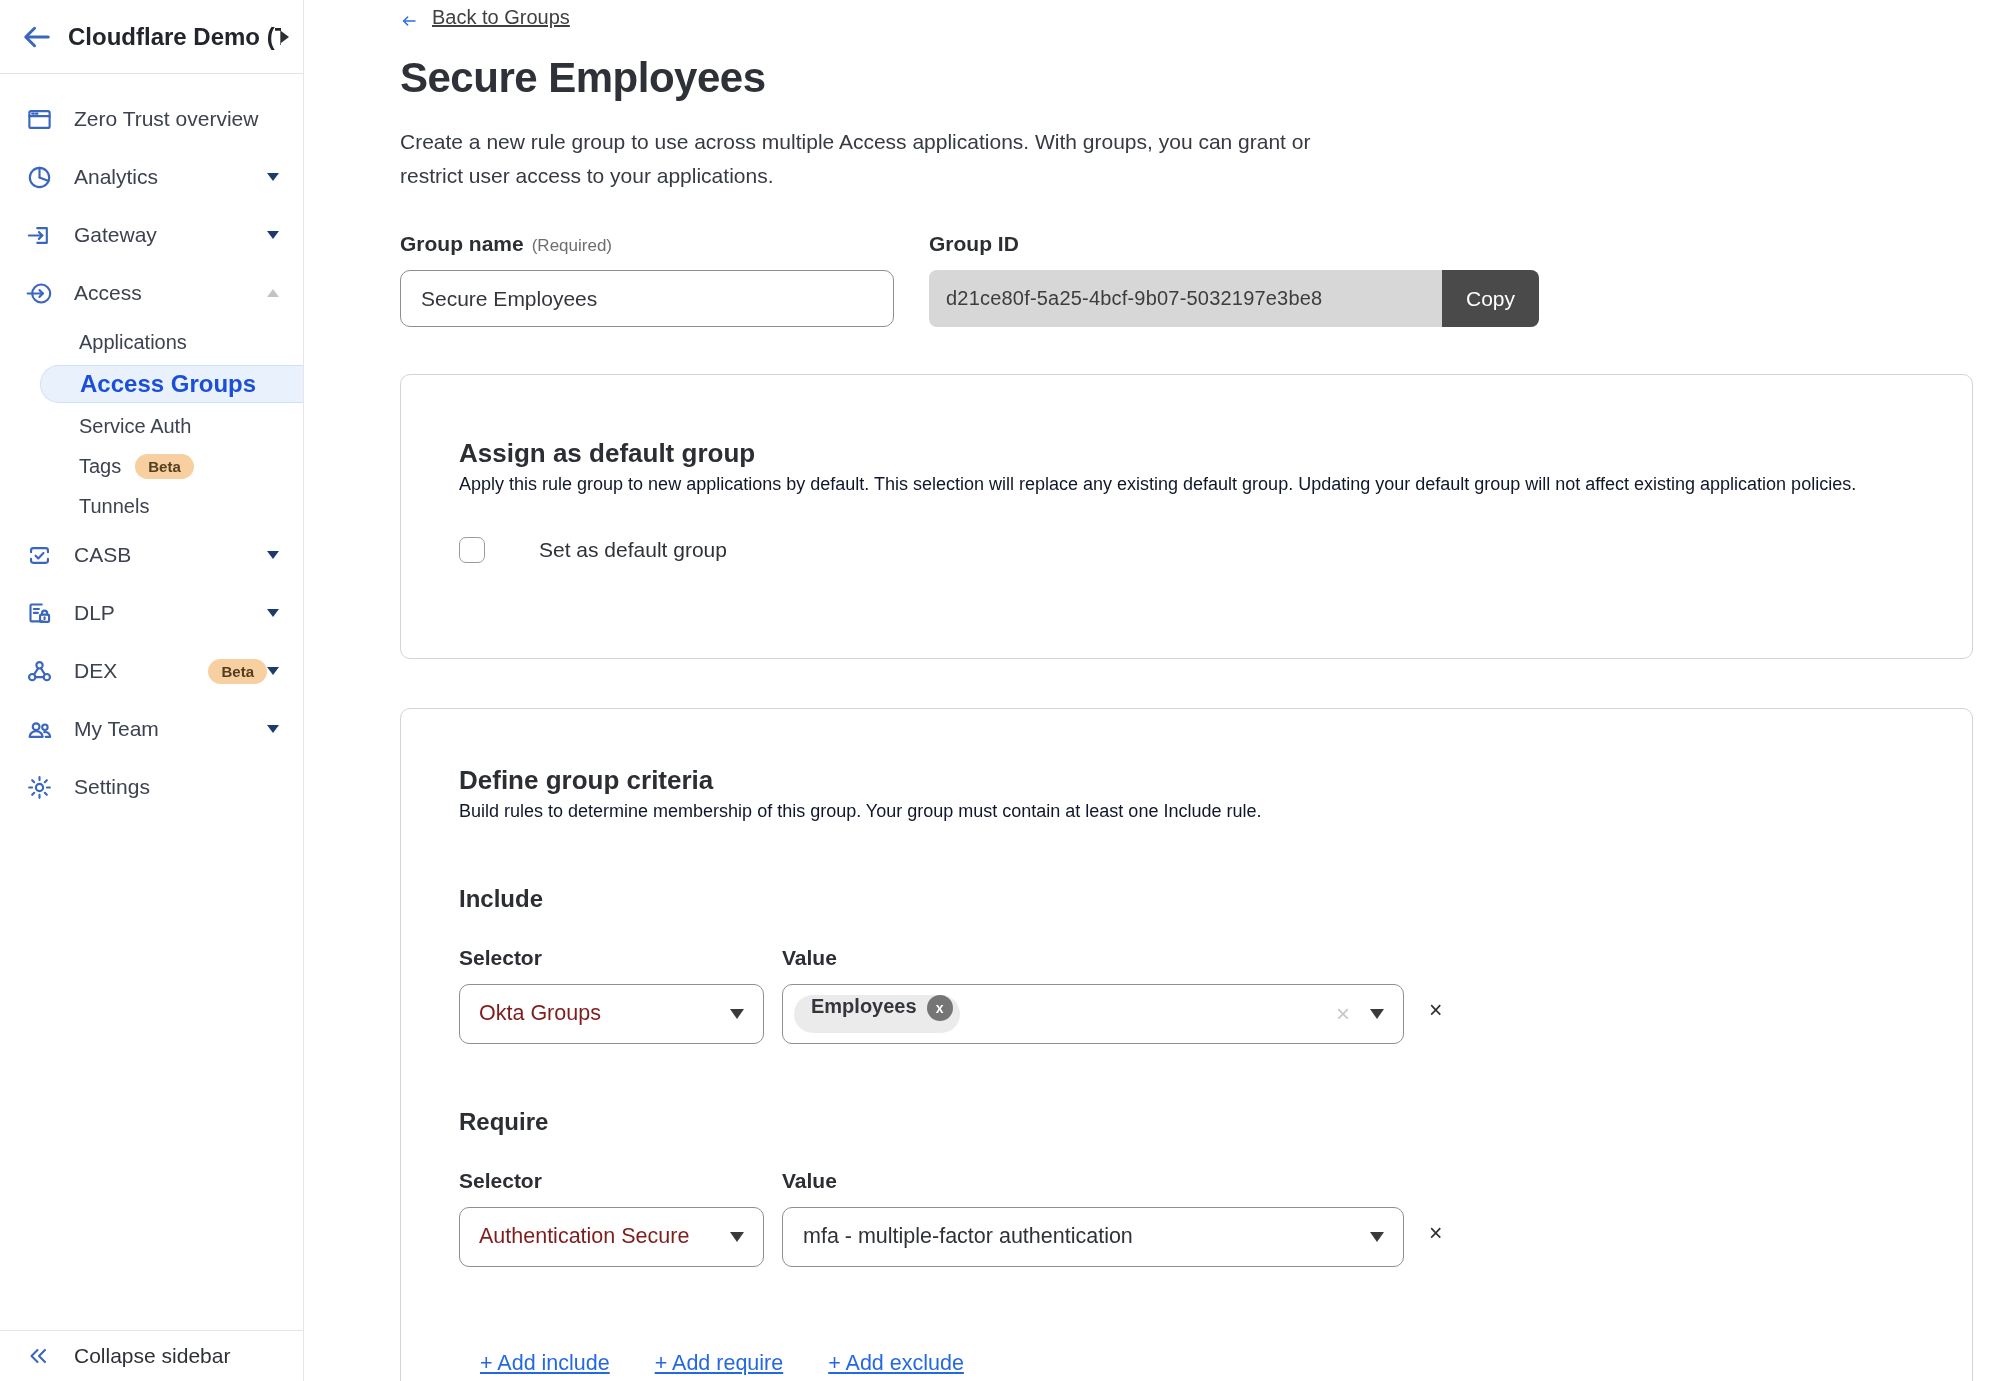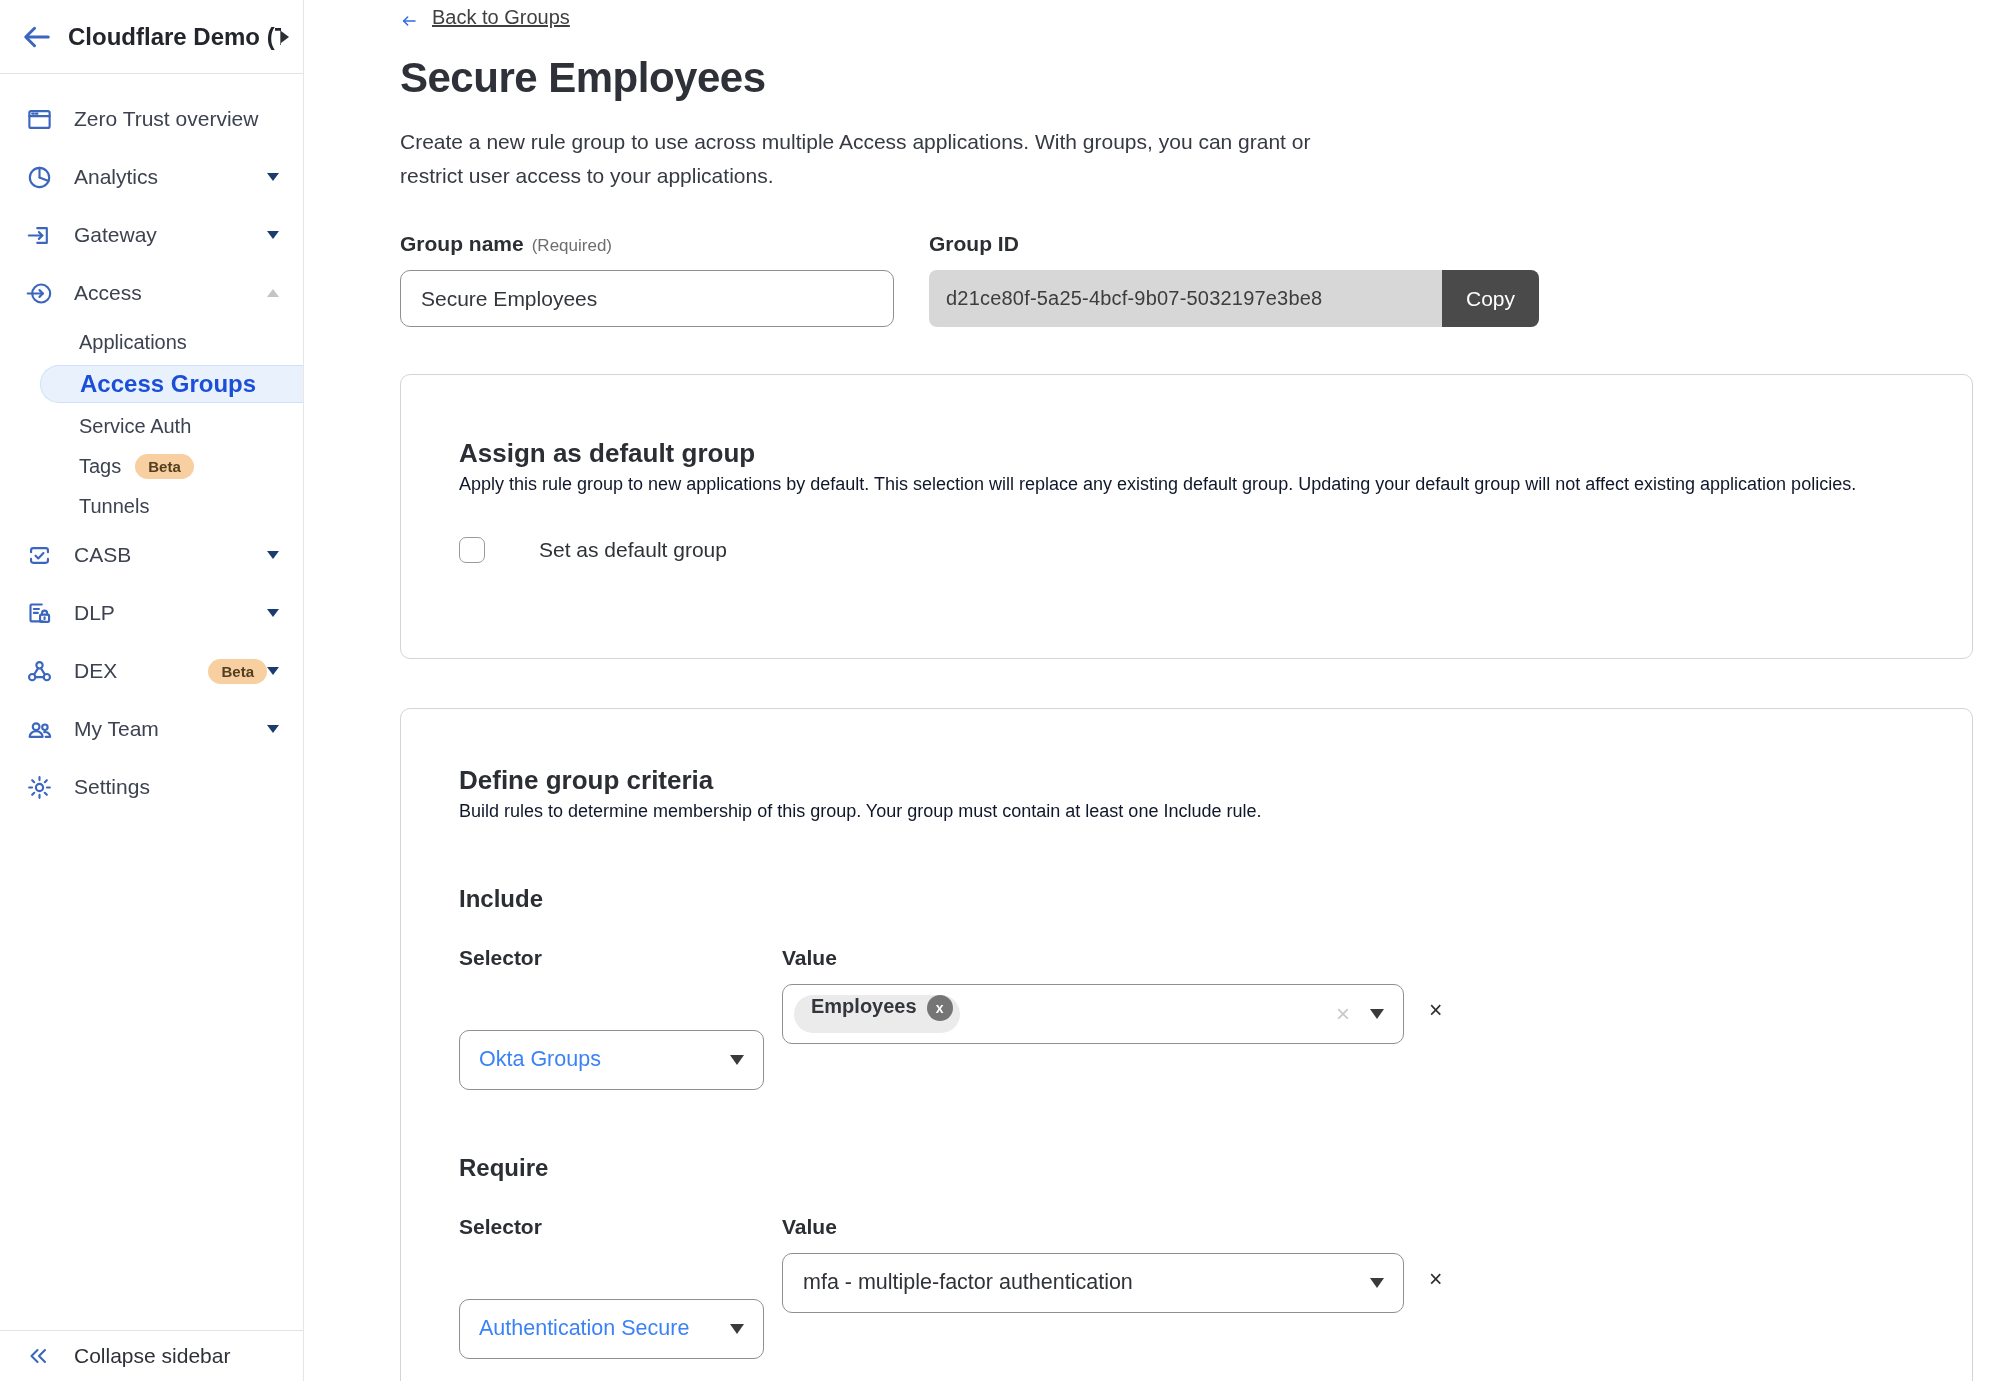--- a/index.html
+++ b/index.html
@@ -77,21 +77,21 @@
   .checkbox-label { margin-left:18px; font-size:21px; color:#2f3338; }
 
   .section-heading { font-size:24px; font-weight:700; color:#2b2e33; }
   .include-block { margin-top:58px; }
   .require-block { margin-top:64px; }
   .rule-labels { margin-top:33px; display:flex; }
   .rule-labels .l1 { width:323px; }
   .rule-row { margin-top:14px; display:flex; }
   .select-box { width:305px; height:60px; border:1.6px solid #8f8f8f; border-radius:10px;
     display:flex; align-items:center; justify-content:space-between;
-    padding:0 19px; font-size:21.5px; color:#3b82f6; margin-right:18px; cursor:pointer; background:#fff;margin-top:46px; }
+    padding:0 19px; font-size:21.5px; color:#7f1d1d; margin-right:18px; cursor:pointer; background:#fff; }
   .sel-caret { width:0; height:0; border-top:10px solid #3a3a3a;
     border-left:7px solid transparent; border-right:7px solid transparent; }
   .value-box { width:622px; height:60px; border:1.6px solid #8f8f8f; border-radius:10px;
     display:flex; align-items:center; padding:0 19px 0 11px; cursor:pointer; background:#fff; }
   .value-box .grow { flex:1; }
   .tag-pill { background:#ebebeb; border-radius:19px; height:38px; display:flex;
     align-items:flex-start; padding:0 7px 0 17px; font-size:20px; font-weight:600; color:#33363c; }
   .tag-x { width:26px; height:26px; margin-left:10px; border-radius:50%; background:#757575;
     color:#fff; font-size:14px; display:flex; align-items:center; justify-content:center; cursor:pointer; }
   .clear-x { color:#c9c9c9; font-size:24px; margin-right:20px; cursor:pointer; }

